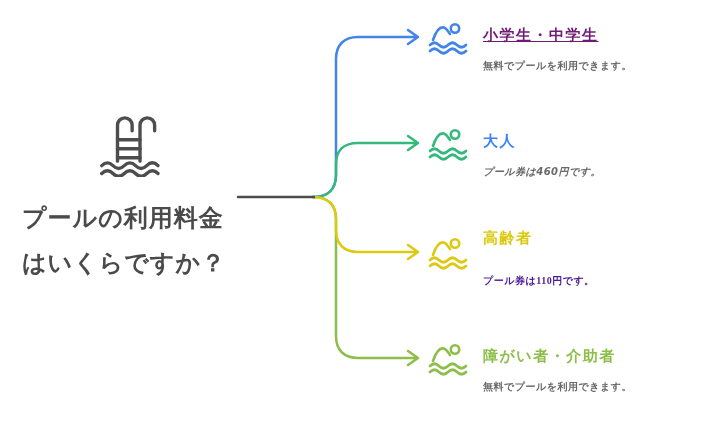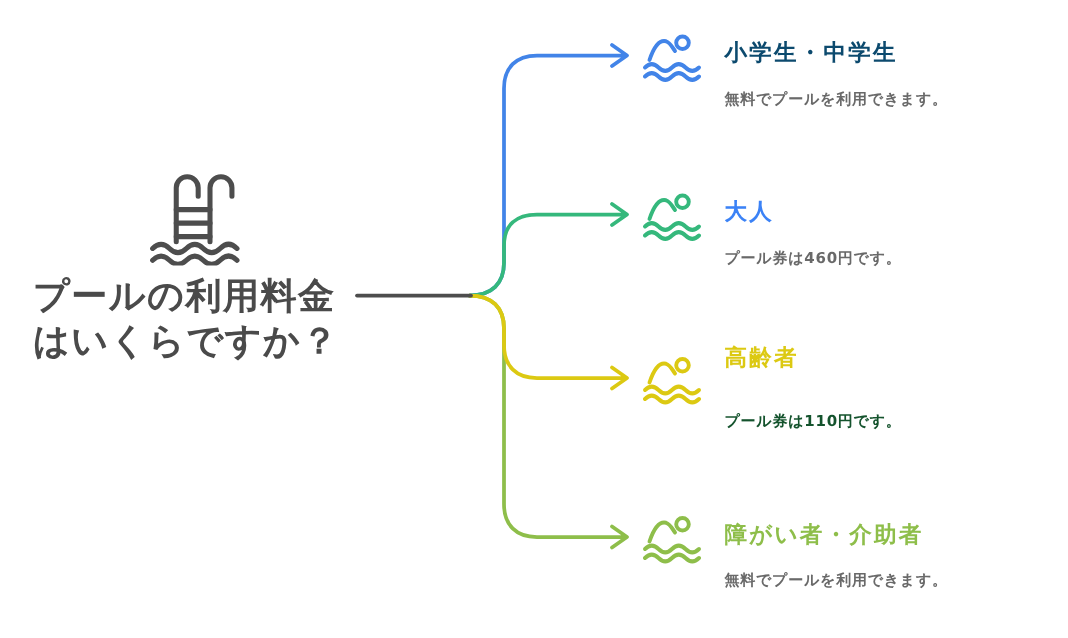--- a/index.html
+++ b/index.html
@@ -23,25 +23,25 @@
     stroke-linecap: round;
     stroke-linejoin: round;
   }
   .root-icon {
     position: absolute;
     left: 95px; top: 107px;
     width: 72px; height: 70px;
   }
   .root-question {
     position: absolute;
-    left: 22px; top: 182px;
+    left: 22px; top: 196px;
     width: 240px;
     font-size: 24px;
     font-weight: 700;
-    line-height: 30px;
+    line-height: 45px;
     letter-spacing: 1px;
     white-space: pre-line;
   }
   .branch-icon {
     position: absolute;
     width: 44px; height: 38px;
   }
   .branch-title {
     position: absolute;
     left: 483px;
@@ -101,48 +101,48 @@
 
   <div class="b0">
     <div class="branch-icon" style="color: rgb(66, 132, 232);">
       <svg class="icon" viewBox="0 0 44 38">
         <path stroke-width="2.6" d="M6,23 C9,14 13,9.5 17,10.5 C20,11.5 21,14.5 23,17"></path>
         <circle stroke-width="2.6" cx="28" cy="11.5" r="4.2"></circle>
         <path stroke-width="2.6" d="M3,28 q4.5,-4.5 9,0 t9,0 t9,0 t9,0"></path>
         <path stroke-width="2.6" d="M3,34 q4.5,-4.5 9,0 t9,0 t9,0 t9,0"></path>
       </svg>
     </div>
-    <div class="branch-title" style="color: #0c4a6e;">小学生・中学生</div>
+    <div class="branch-title" style="color: #701a75; text-decoration: underline;">小学生・中学生</div>
     <div class="branch-desc" style="color: rgb(105, 105, 105);">無料でプールを利用できます。</div>
   </div>
 
   <div class="b1">
     <div class="branch-icon" style="color: rgb(53, 184, 124);">
       <svg class="icon" viewBox="0 0 44 38">
         <path stroke-width="2.6" d="M6,23 C9,14 13,9.5 17,10.5 C20,11.5 21,14.5 23,17"></path>
         <circle stroke-width="2.6" cx="28" cy="11.5" r="4.2"></circle>
         <path stroke-width="2.6" d="M3,28 q4.5,-4.5 9,0 t9,0 t9,0 t9,0"></path>
         <path stroke-width="2.6" d="M3,34 q4.5,-4.5 9,0 t9,0 t9,0 t9,0"></path>
       </svg>
     </div>
     <div class="branch-title" style="color: #3b82f6;">大人</div>
-    <div class="branch-desc" style="color: rgb(105, 105, 105);">プール券は460円です。</div>
+    <div class="branch-desc" style="color: rgb(105, 105, 105); font-style: italic;">プール券は460円です。</div>
   </div>
 
   <div class="b2">
     <div class="branch-icon" style="color: rgb(220, 201, 18);">
       <svg class="icon" viewBox="0 0 44 38">
         <path stroke-width="2.6" d="M6,23 C9,14 13,9.5 17,10.5 C20,11.5 21,14.5 23,17"></path>
         <circle stroke-width="2.6" cx="28" cy="11.5" r="4.2"></circle>
         <path stroke-width="2.6" d="M3,28 q4.5,-4.5 9,0 t9,0 t9,0 t9,0"></path>
         <path stroke-width="2.6" d="M3,34 q4.5,-4.5 9,0 t9,0 t9,0 t9,0"></path>
       </svg>
     </div>
     <div class="branch-title" style="color: rgb(220, 201, 18);">高齢者</div>
-    <div class="branch-desc" style="color: #14532d;">プール券は110円です。</div>
+    <div class="branch-desc" style="color: #4c1d95; font-family: Liberation Serif, serif;">プール券は110円です。</div>
   </div>
 
   <div class="b3">
     <div class="branch-icon" style="color: rgb(142, 190, 74);">
       <svg class="icon" viewBox="0 0 44 38">
         <path stroke-width="2.6" d="M6,23 C9,14 13,9.5 17,10.5 C20,11.5 21,14.5 23,17"></path>
         <circle stroke-width="2.6" cx="28" cy="11.5" r="4.2"></circle>
         <path stroke-width="2.6" d="M3,28 q4.5,-4.5 9,0 t9,0 t9,0 t9,0"></path>
         <path stroke-width="2.6" d="M3,34 q4.5,-4.5 9,0 t9,0 t9,0 t9,0"></path>
       </svg>

